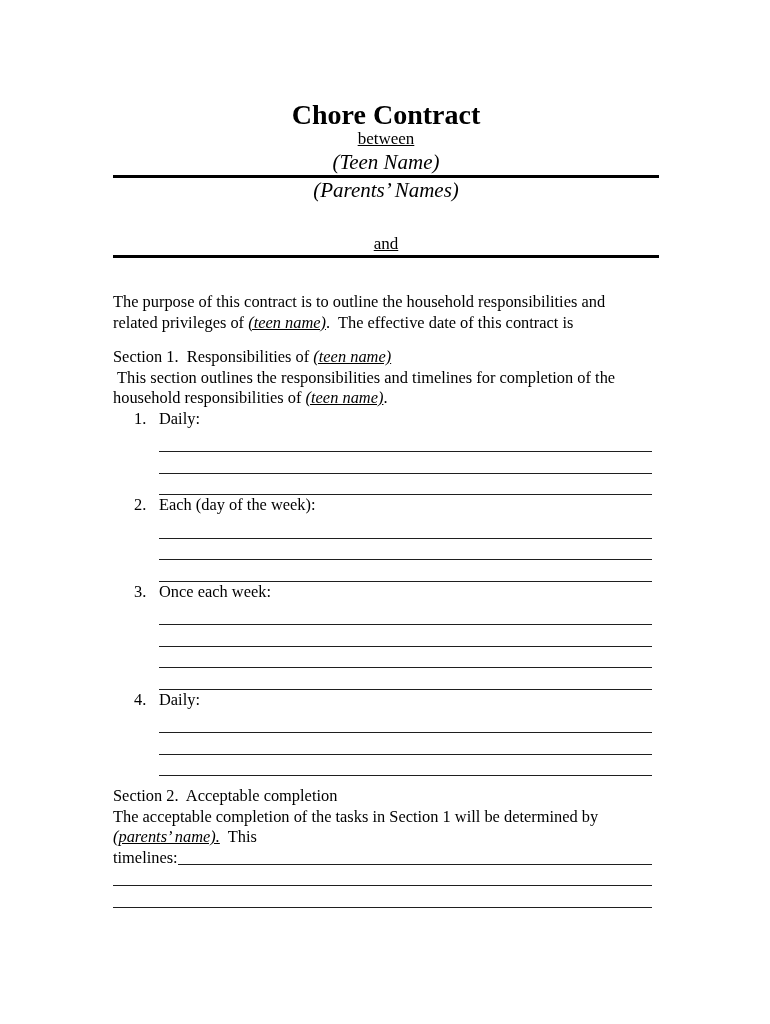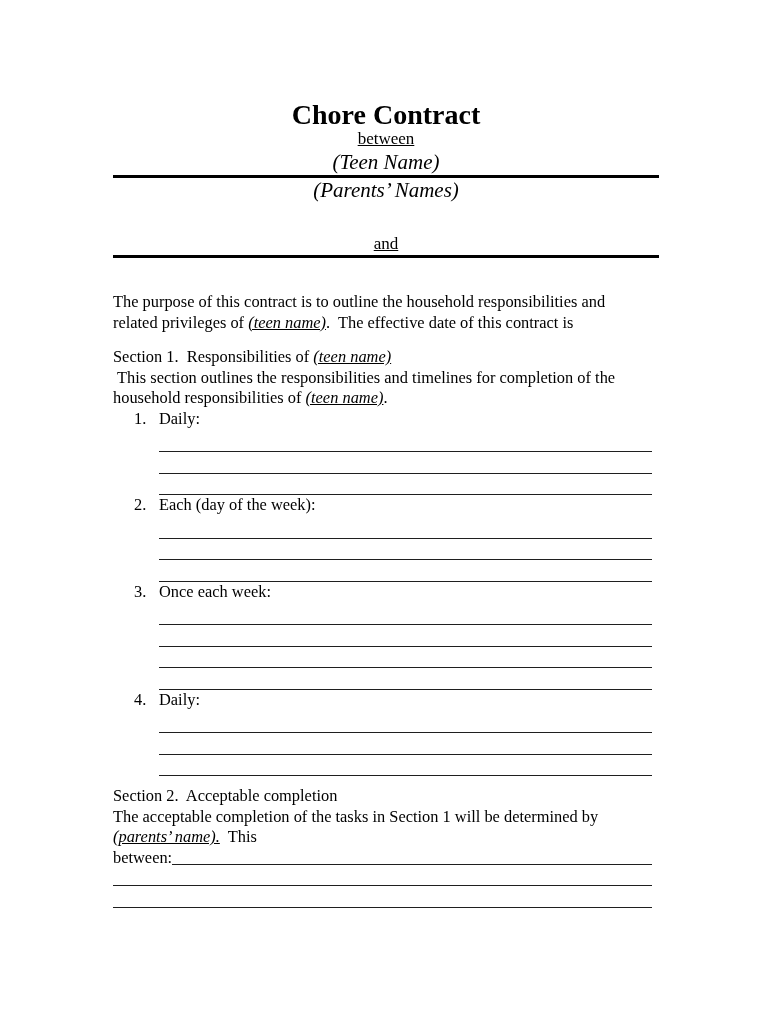--- a/index.html
+++ b/index.html
@@ -88,20 +88,20 @@
       <div class="rule"></div>
       <div class="rule"></div>
 
     </div>
 
     <div class="s-head s2">Section 2.  Acceptable completion</div>
     <div class="line">The acceptable completion of the tasks in Section 1 will be determined by</div>
     <div class="line"><span class="ph">(parents’ name).</span><span>  This</span></div>
 
     <div class="fill-row">
-      <span class="line">between:</span>
+      <span class="line">timelines:</span>
       <span class="tail"></span>
     </div>
     <div class="rule-full first"></div>
     <div class="rule-full"></div>
 
   </div>
 </div>
 
 </body></html>

